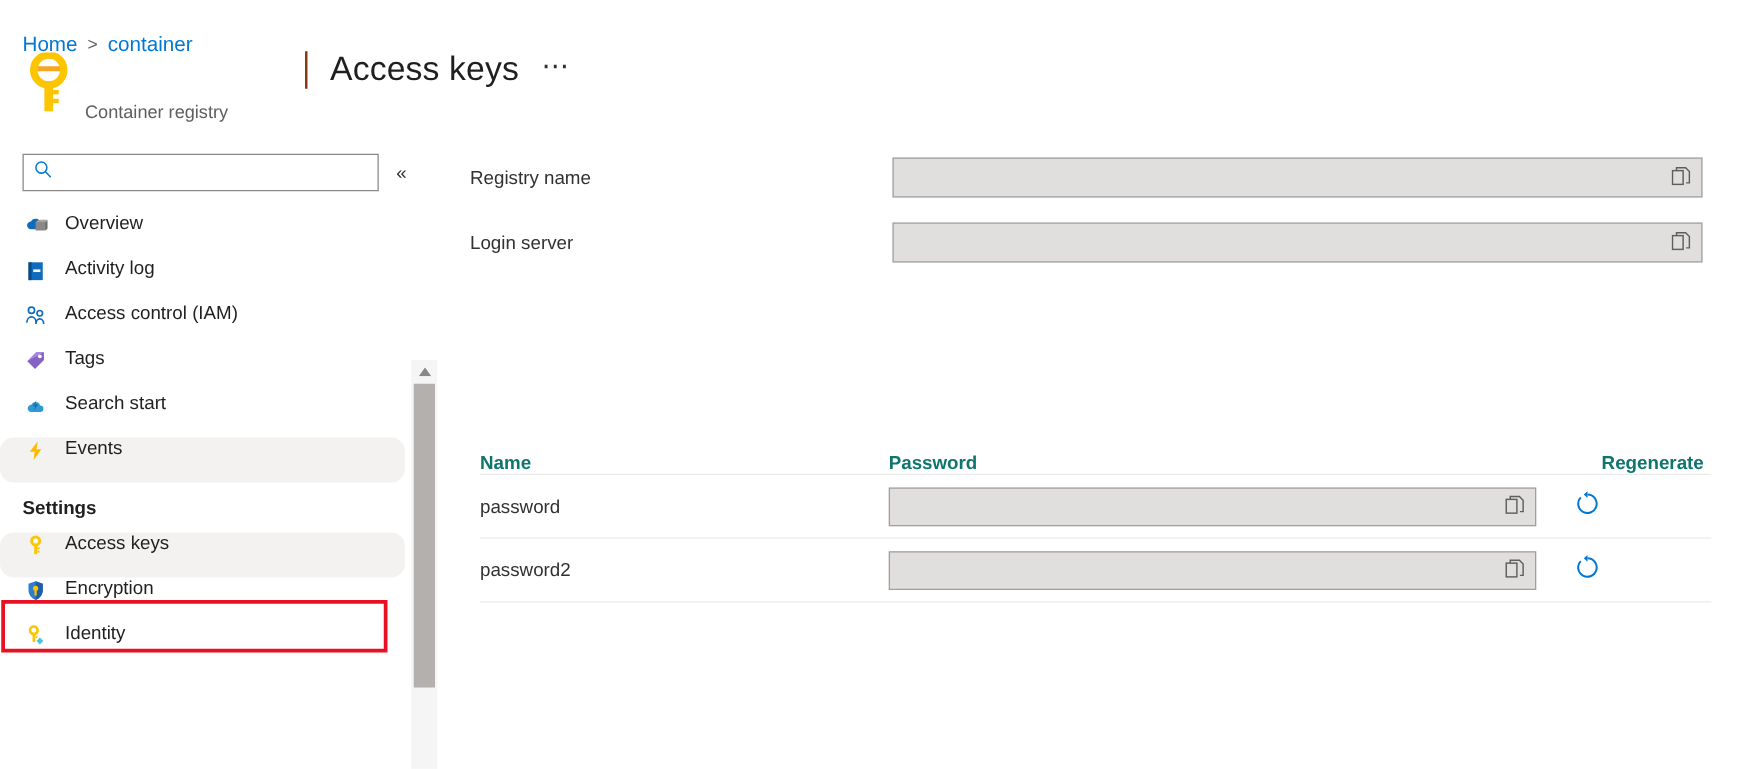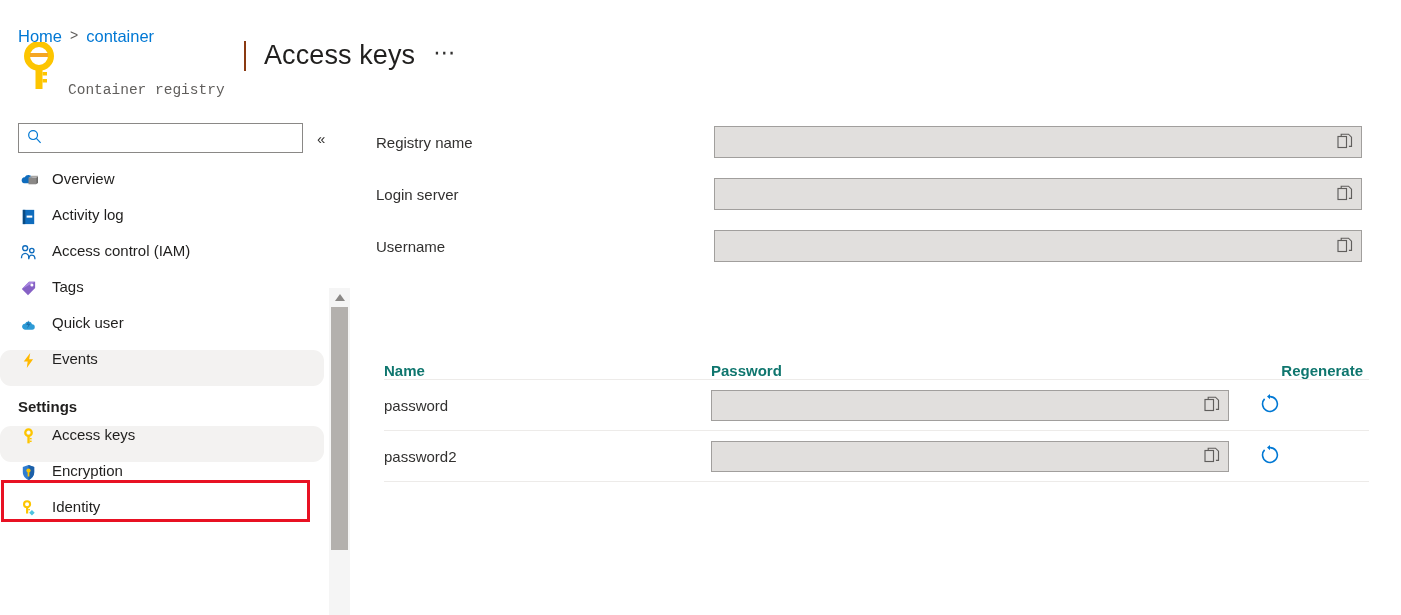--- a/index.html
+++ b/index.html
@@ -24,21 +24,21 @@
   .crumb-link.underline { text-decoration: none; border-bottom: 1px solid transparent; }
   .crumb-sep { color: #605e5c; font-size: 14px; }
 
   
   .title-icon {
     position: absolute; left: 20px; top: 42px;
     width: 38px; height: 50px;
   }
   .res-type {
     position: absolute; left: 68px; top: 82px;
-    font-size: 14.5px; color: #605e5c; font-family: Liberation Mono, monospace;
+    font-size: 14.5px; color: #605e5c;
   }
   .page-title-wrap {
     position: absolute; left: 244px; top: 40px;
     display: flex; align-items: center; gap: 18px;
   }
   .title-bar { width: 2px; height: 30px; background: #8a3a12; display:inline-block; }
   .page-title { font-size: 27px; font-weight: 400; color: #201f1e; letter-spacing: .1px; }
   .more-dots { font-size: 22px; color: #323130; line-height: 1; margin-top:-6px; cursor:pointer; }
 
   
@@ -253,21 +253,21 @@
         <span>Tags</span>
       </div>
 
       <div class="nav-item">
         <span class="nav-icon">
           <svg width="19" height="19" viewBox="0 0 20 20">
             <path d="M3.5 13.5a3 3 0 0 1 2.8-4.2 4 4 0 0 1 7.5 0.5 2.8 2.8 0 0 1 0 5.6H6.3a2.9 2.9 0 0 1-2.8-1.9z" fill="#2e9bd6"></path>
             <path d="M10.6 5.5l-3 5h2.2l-1.4 4 3.8-5.4H9.9z" fill="#1b6ca8"></path>
           </svg>
         </span>
-        <span>Quick user</span>
+        <span>Search start</span>
       </div>
 
       <div class="nav-item selected">
         <span class="nav-icon">
           <svg width="19" height="19" viewBox="0 0 20 20">
             <path d="M11.8 2L5 11h4.1L8.2 18l6.6-9.2h-4.1z" fill="#ffb900"></path>
           </svg>
         </span>
         <span>Events</span>
       </div>
@@ -349,33 +349,20 @@
         <span class="copy-btn">
           <svg width="16" height="18" viewBox="0 0 16 18">
             <rect x="1" y="3.5" width="8.5" height="11" fill="none" stroke="#605e5c" stroke-width="1.15"></rect>
             <path d="M4.2 3.5V1.2h7.3l3 3v9.1h-2.6" fill="none" stroke="#605e5c" stroke-width="1.15"></path>
           </svg>
         </span>
       </div>
     </div>
 
 
-    <div class="field-row">
-      <div class="field-label">
-        <span>Username</span>
-      </div>
-      <div class="readonly-box">
-        <span class="copy-btn">
-          <svg width="16" height="18" viewBox="0 0 16 18">
-            <rect x="1" y="3.5" width="8.5" height="11" fill="none" stroke="#605e5c" stroke-width="1.15"></rect>
-            <path d="M4.2 3.5V1.2h7.3l3 3v9.1h-2.6" fill="none" stroke="#605e5c" stroke-width="1.15"></path>
-          </svg>
-        </span>
-      </div>
-    </div>
 
     <div class="keytable">
       <div class="kt-head">
         <div class="col-name">Name</div>
         <div class="col-pw">Password</div>
         <div class="col-regen">Regenerate</div>
       </div>
 
       <div class="kt-row">
         <div class="col-name">password</div>

